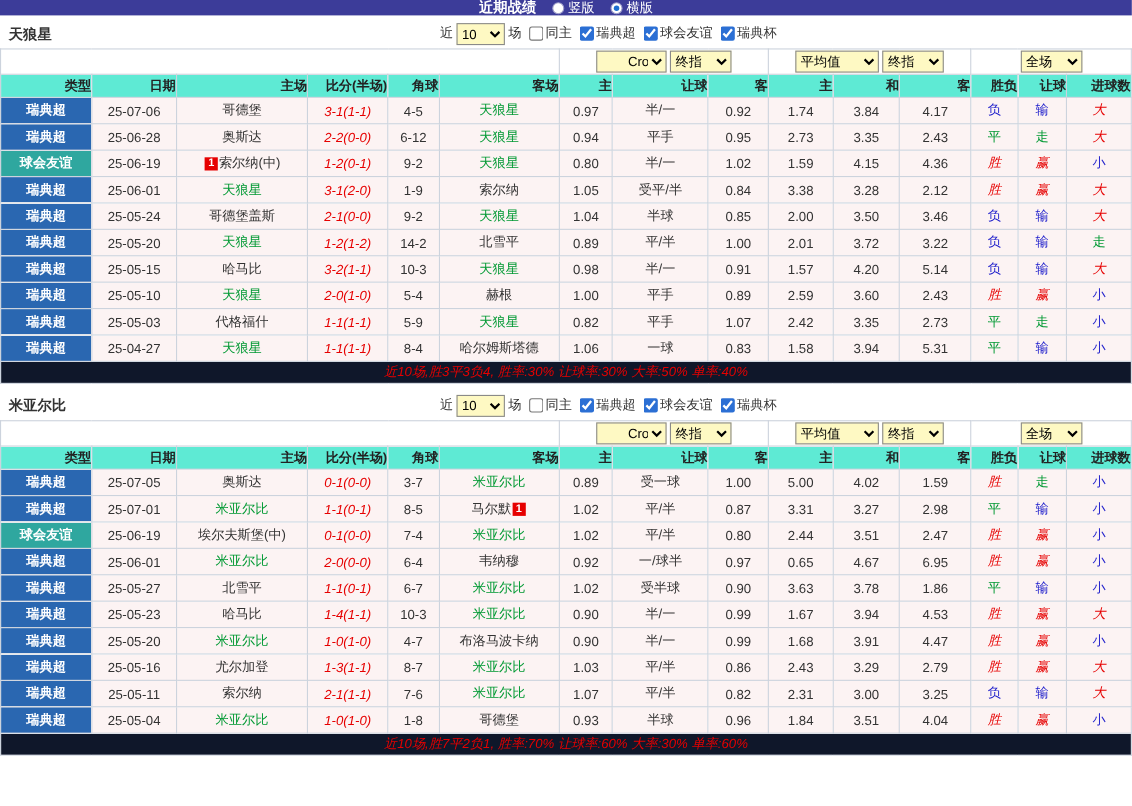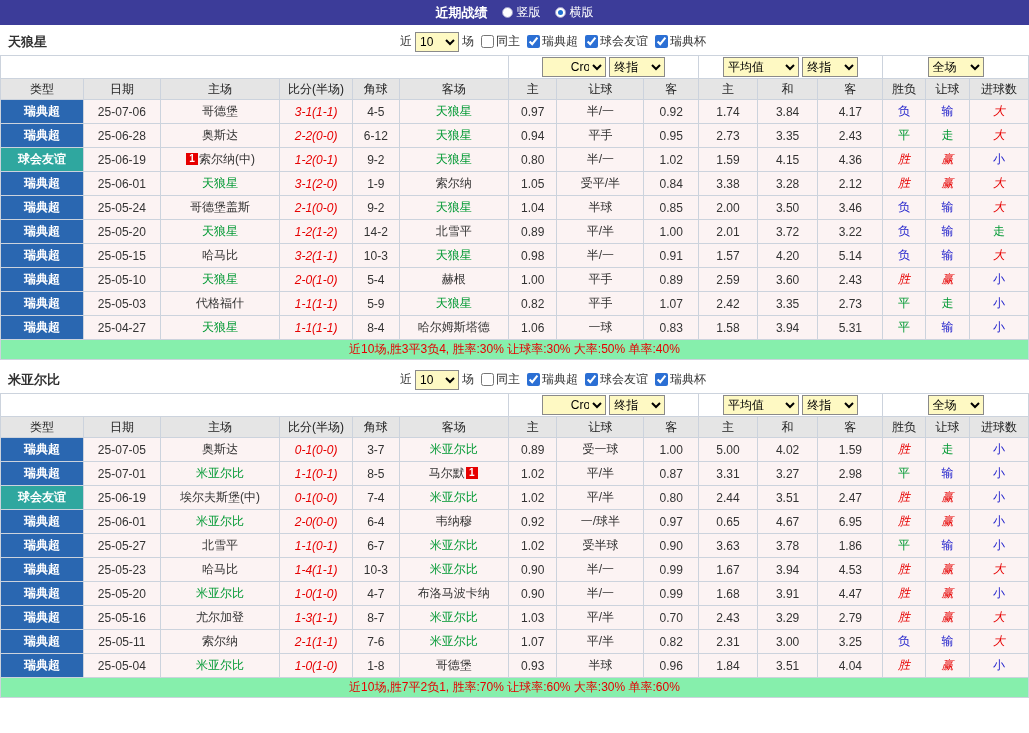--- a/index.html
+++ b/index.html
@@ -8,21 +8,21 @@
     width: 1029px;
     height: 733px;
     background: #fff;
     font-family: "Liberation Sans", "DejaVu Sans", sans-serif;
     font-size: 12px;
     color: #333;
     overflow: hidden;
   }
   
   .topbar {
-    height: 25px;
+    height: 14px;
     background: #3c3c99;
     color: #fff;
     display: flex;
     align-items: center;
     justify-content: center;
     gap: 14px;
   }
   .topbar .title { font-weight: bold; font-size: 13px; }
   .radio-opt { display: flex; align-items: center; gap: 4px; cursor: pointer; }
   .radio {
@@ -53,29 +53,29 @@
   
   table { width: 1029px; border-collapse: collapse; table-layout: fixed; }
   th, td {
     border: 1px solid #ccd3dd;
     text-align: center;
     overflow: hidden;
     white-space: nowrap;
     padding: 0;
   }
   .selects-row td { height: 23px; background: #fff; }
-  .cols-row th { height: 21px; background: #e5e5e5; font-weight: normal; color: #222; }
+  .cols-row th { height: 21px; background: #5eead4; font-weight: bold; color: #222; text-align: right; }
   tbody td { height: 24px; background: #fcf3f3; }
   td.type { color: #fff; font-weight: bold; }
   td.type.league { background: #2a67b1; }
   td.type.friendly { background: #2fa79f; }
   .c-red { color: #e60000; font-style: italic; }
   .c-green { color: #009933; }
   .c-blue { color: #2222cc; }
-  tfoot td.summary { height: 20px; background: #86efac; color: #e60000; }
+  tfoot td.summary { height: 20px; background: #0f172a; color: #e60000; font-style: italic; }
   .badge {
     display: inline-block; min-width: 12px; height: 12px; line-height: 12px;
     background: #e60000; color: #fff; font-size: 10px; font-weight: bold;
     margin: 0 1px; vertical-align: 1px;
   }
 </style>
 </head>
 <body>
 
 <div class="topbar">
@@ -548,21 +548,21 @@
         </tr>
         <tr class="data-row">
           <td class="type league">瑞典超</td>
           <td>25-05-16</td>
           <td class="team-cell"><span>尤尔加登</span></td>
           <td class="c-red">1-3(1-1)</td>
           <td>8-7</td>
           <td class="team-cell"><span class="c-green">米亚尔比</span></td>
           <td>1.03</td>
           <td>平/半</td>
-          <td>0.70</td>
+          <td>0.86</td>
           <td>2.43</td>
           <td>3.29</td>
           <td>2.79</td>
           <td class="c-red">胜</td>
           <td class="c-red">赢</td>
           <td class="c-red">大</td>
         </tr>
         <tr class="data-row">
           <td class="type league">瑞典超</td>
           <td>25-05-11</td>

